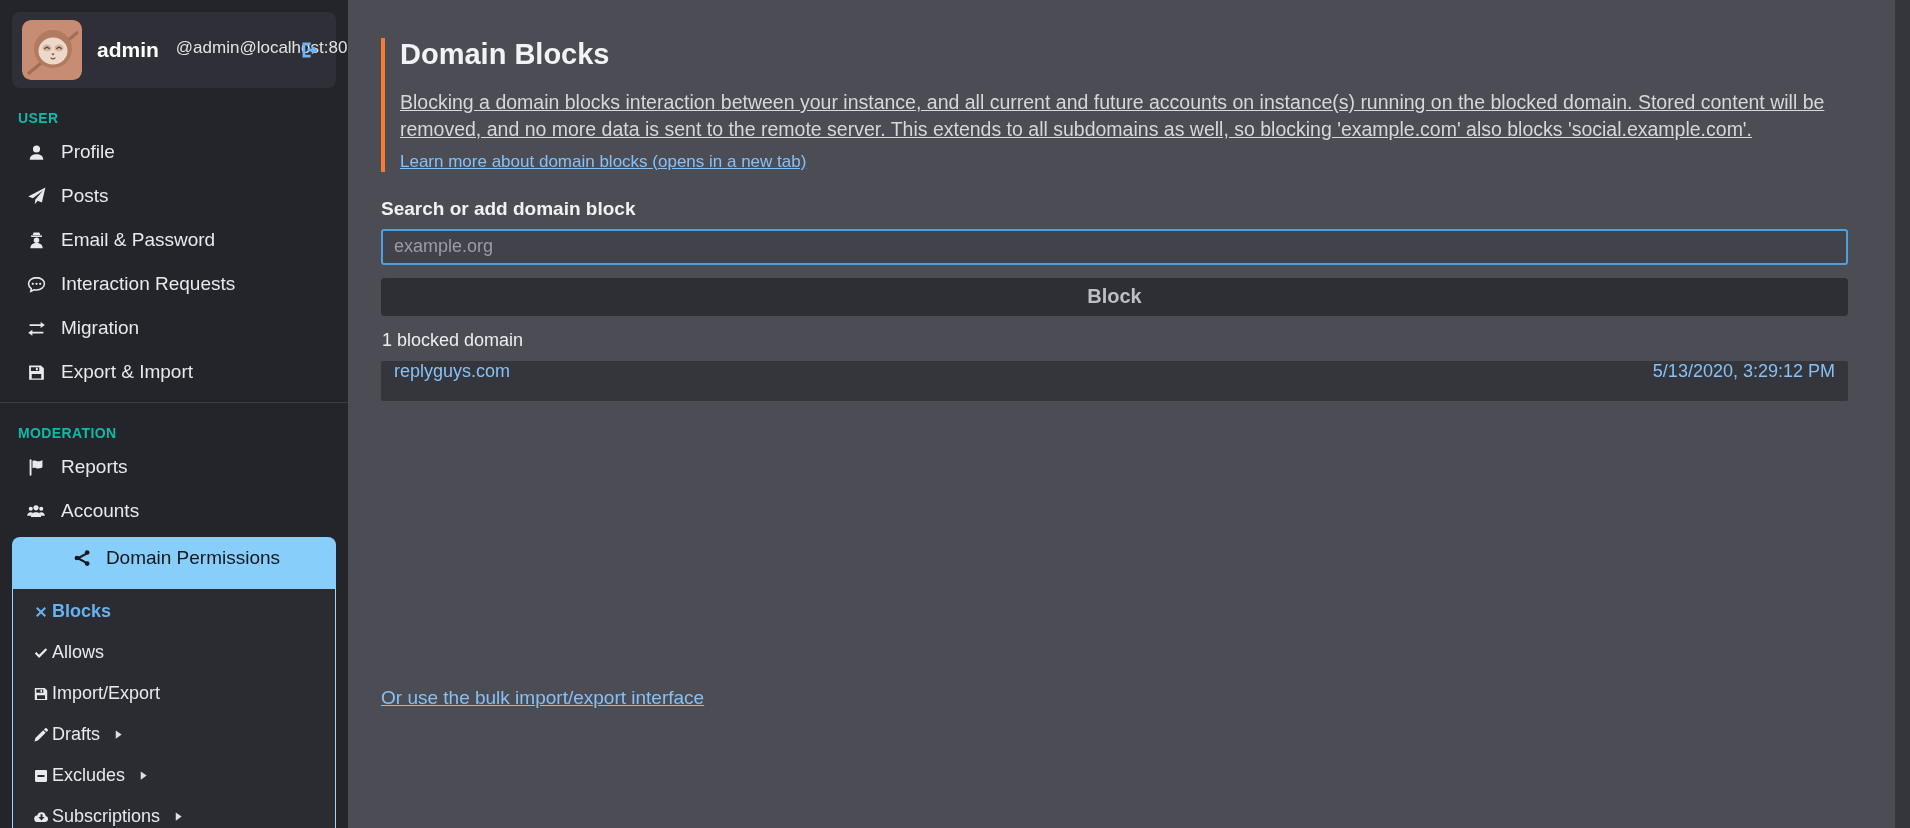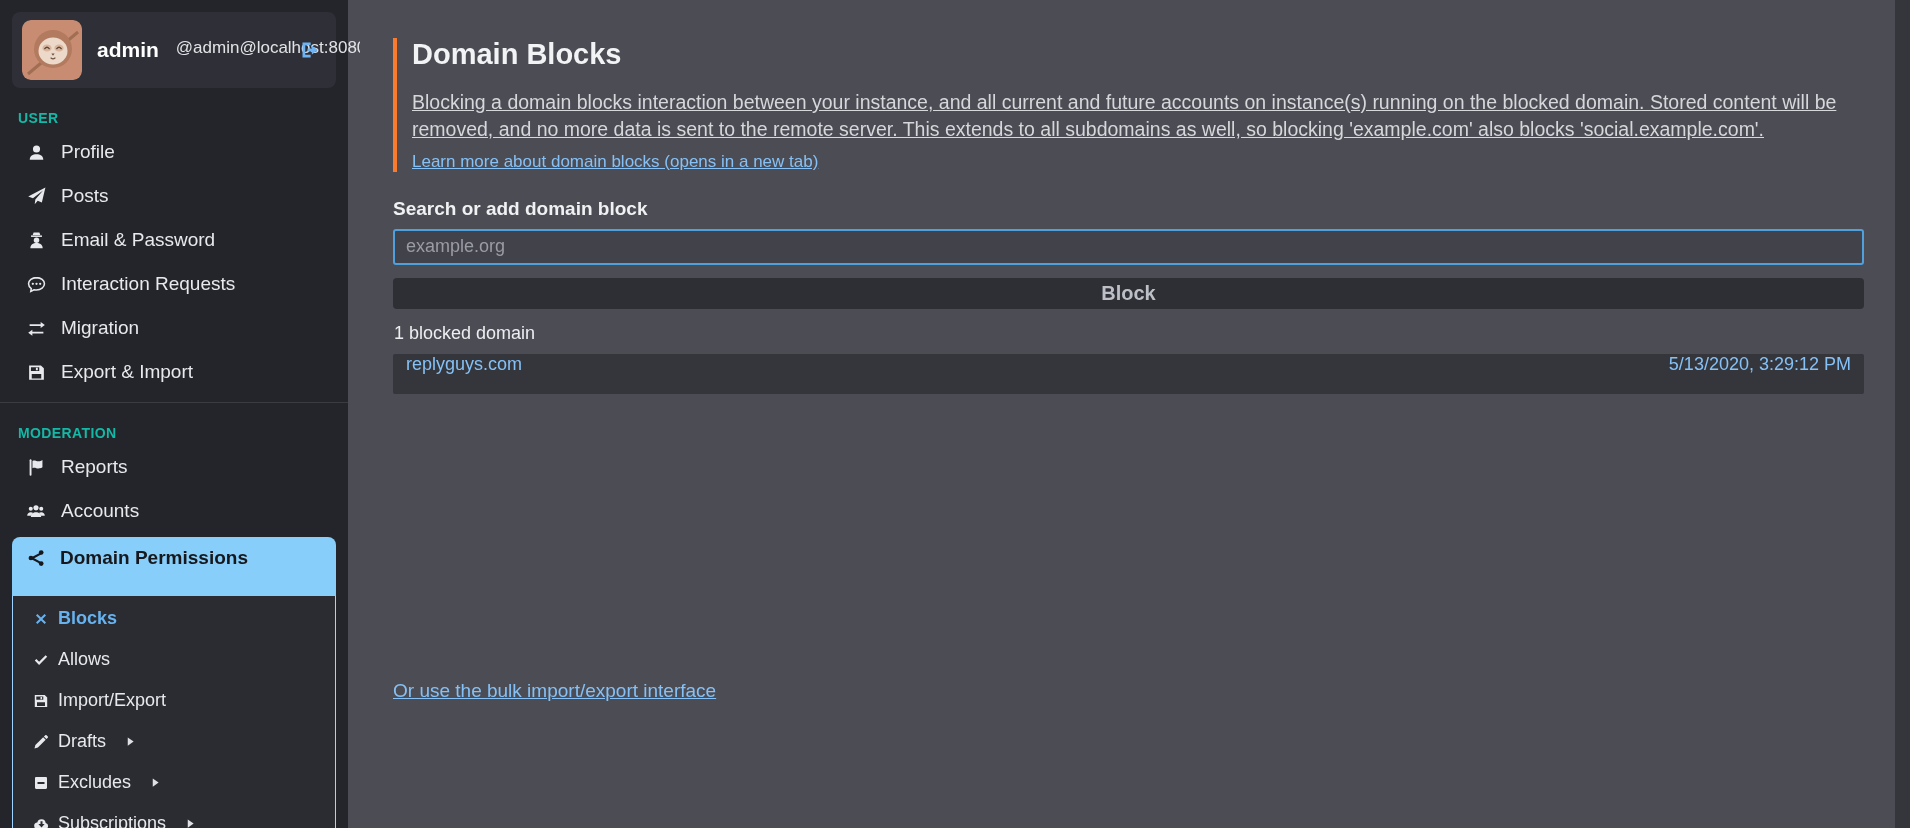--- a/index.html
+++ b/index.html
@@ -49,49 +49,49 @@
     cursor: pointer;
   }
   .nav-item .icon { width: 20px; display: inline-flex; justify-content: center; }
   .icon svg { display: block; }
   .divider { border: none; border-top: 1px solid #3b3c42; margin: 8px 0; }
 
   .dp-group { margin: 4px 12px 0 12px; }
   .dp-header {
     display: flex; align-items: center; gap: 14px;
     background: #87cefa; color: #17181d;
-    font-size: 19px; font-weight: bold;
-    padding: 10px 10px 27px 14px;
+    font-size: 19px; font-weight: normal;
+    padding: 10px 10px 20px 14px;
     border-radius: 8px 8px 0 0;
     cursor: pointer;
+    justify-content: center;
   }
   .dp-header .icon { width: 20px; display: inline-flex; justify-content: center; }
   .submenu {
     background: #2b2c32;
     border: 1px solid #9ed4ff; border-top: none;
     border-radius: 0 0 6px 6px;
     padding: 2px 0 8px 0;
   }
   .submenu-item {
-    display: flex; align-items: center; gap: 8px;
+    display: flex; align-items: center; gap: 2px;
     padding: 10px 8px 10px 19px;
     font-size: 18px; color: #e8e9ec;
     cursor: pointer;
   }
   .submenu-item .icon { width: 18px; display: inline-flex; justify-content: center; }
   .submenu-item.active { color: #66b3f0; font-weight: bold; }
   .caret { margin-left: 11px; color: #dfe0e4; line-height: 0; }
 
   
   .main {
     flex: 1; position: relative;
     background: #4b4c54;
-    padding: 38px 46px 0 33px;
+    padding: 38px 62px 0 33px;
     color: #eceff1;
-    margin-left: 12px;
   }
   .heading-block {
     border-left: 4px solid #fa7a2e;
     padding-left: 15px;
     margin-bottom: 24px;
   }
   .page-title { font-size: 29px; font-weight: bold; color: #f2f3f5; margin-bottom: 18px; }
   .page-desc  { font-size: 19.5px; color: #d6d7db; line-height: 1.38; margin-bottom: 9px; text-decoration: underline; }
   a.link { color: #85c1f6; text-decoration: underline; cursor: pointer; }
   .learn-link { font-size: 17px; }
@@ -101,21 +101,21 @@
     width: 100%; height: 36px;
     background: #42434a;
     border: 2px solid #4fa0dd; border-radius: 3px;
     padding: 0 11px;
     font-size: 18px; color: #d6d7db;
     font-family: "Liberation Sans", "DejaVu Sans", sans-serif;
     outline: none;
   }
   .domain-input::placeholder { color: #9a9ca4; }
   .block-btn {
-    width: 100%; height: 31px; margin-top: 13px;
+    width: 100%; height: 38px; margin-top: 13px;
     background: #2e2f35; border: none; border-radius: 4px;
     color: #bcbfc6; font-size: 20px; font-weight: bold;
     font-family: "Liberation Sans", "DejaVu Sans", sans-serif;
     cursor: pointer;
   }
   .blocked-count { font-size: 18px; color: #edeef1; margin: 14px 0 10px 1px; }
   .domain-row {
     height: 40px;
     background: #35363c;
     border-radius: 2px;

